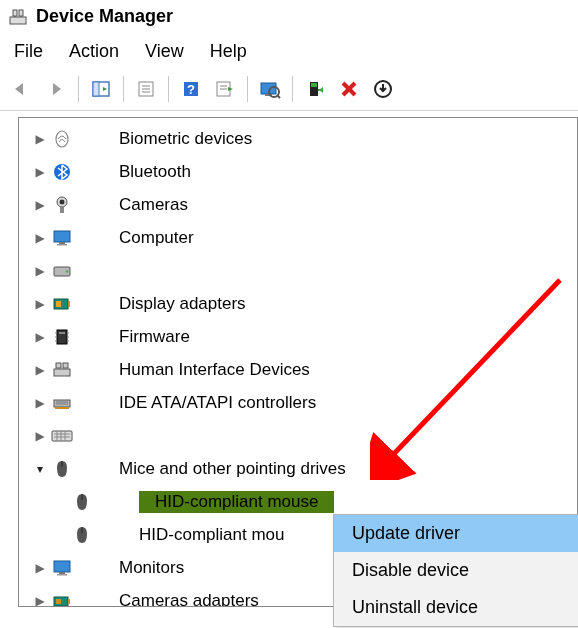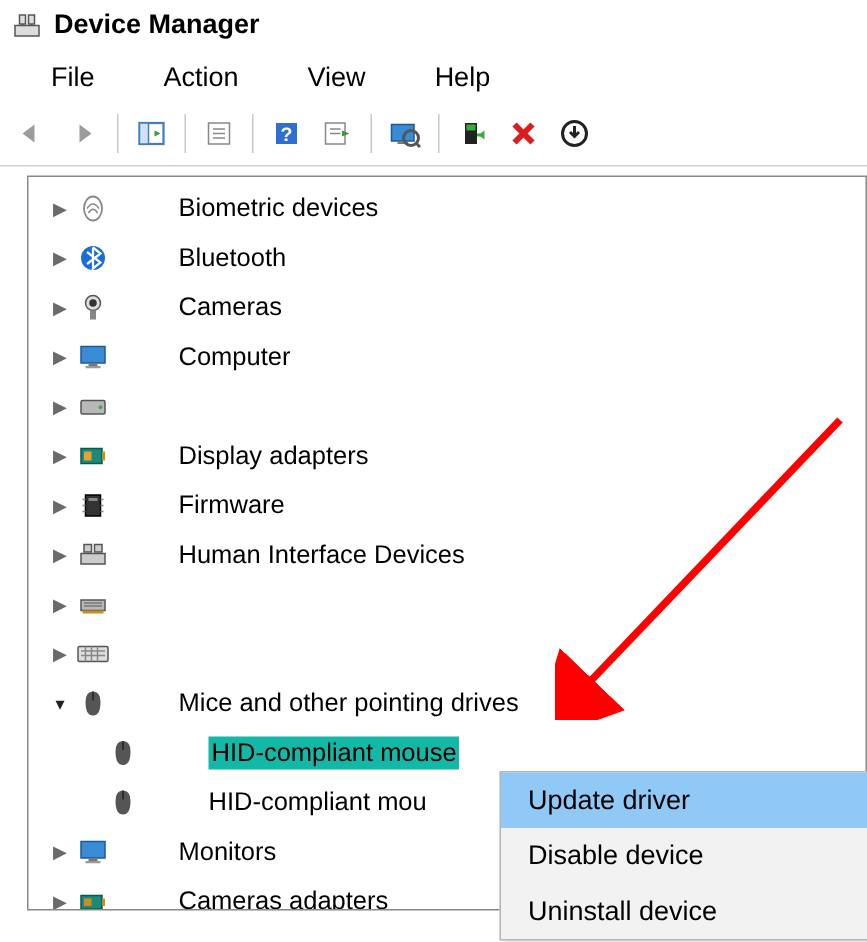--- a/index.html
+++ b/index.html
@@ -25,21 +25,21 @@
     width: 20px; height: 20px;
     display: inline-flex; align-items: center; justify-content: center;
   }
   .title-text { font-size: 18px; }
   .menu-bar {
     display: flex;
     gap: 26px;
     padding: 12px 14px 10px 14px;
     font-size: 18px;
   }
-  .menu-item { cursor: default; margin-left: 20px; }
+  .menu-item { cursor: default; }
   .toolbar {
     display: flex;
     align-items: center;
     gap: 2px;
     padding: 2px 6px 6px 6px;
     border-bottom: 1px solid #d0d0d0;
   }
   .tbtn {
     width: 32px; height: 30px;
     display: inline-flex; align-items: center; justify-content: center;
@@ -76,22 +76,22 @@
     user-select: none;
   }
   .dev-icon {
     width: 22px; height: 22px;
     display: inline-flex; align-items: center; justify-content: center;
     margin: 0 6px 0 2px;
   }
   .label { font-size: 17px; margin-left: 40px; }
   .child { padding-left: 38px; }
   .selected .label {
-    background: #14b8a6;
-    padding: 1px 2px;
+    background: #4d7c0f;
+    padding: 1px 16px;
   }
   .context-menu {
     position: absolute;
     left: 333px;
     top: 514px;
     width: 256px;
     background: #f2f2f2;
     border: 1px solid #b5b5b5;
     box-shadow: 2px 2px 4px rgba(0,0,0,0.15);
     font-size: 18px;
@@ -301,20 +301,21 @@
     <li>
       <span class="expander">▶</span>
       <span class="dev-icon">
         <svg width="20" height="18" viewBox="0 0 20 18">
             <rect x="2" y="6" width="16" height="7" fill="#b8b8b8" stroke="#555"></rect>
             <line x1="4" y1="8" x2="16" y2="8" stroke="#777"></line>
             <line x1="4" y1="10" x2="16" y2="10" stroke="#777"></line>
             <rect x="3" y="13" width="14" height="2" fill="#c89020"></rect>
           </svg>
       </span>
+      <span class="label">IDE ATA/ATAPI controllers</span>
     </li>
     <li>
       <span class="expander">▶</span>
       <span class="dev-icon">
         <svg width="22" height="16" viewBox="0 0 22 16">
             <rect x="1" y="3" width="20" height="10" rx="1" fill="#ddd" stroke="#555"></rect>
             <line x1="3" y1="6" x2="19" y2="6" stroke="#888"></line>
             <line x1="3" y1="9" x2="19" y2="9" stroke="#888"></line>
             <line x1="6" y1="3" x2="6" y2="13" stroke="#888"></line>
             <line x1="10" y1="3" x2="10" y2="13" stroke="#888"></line>

